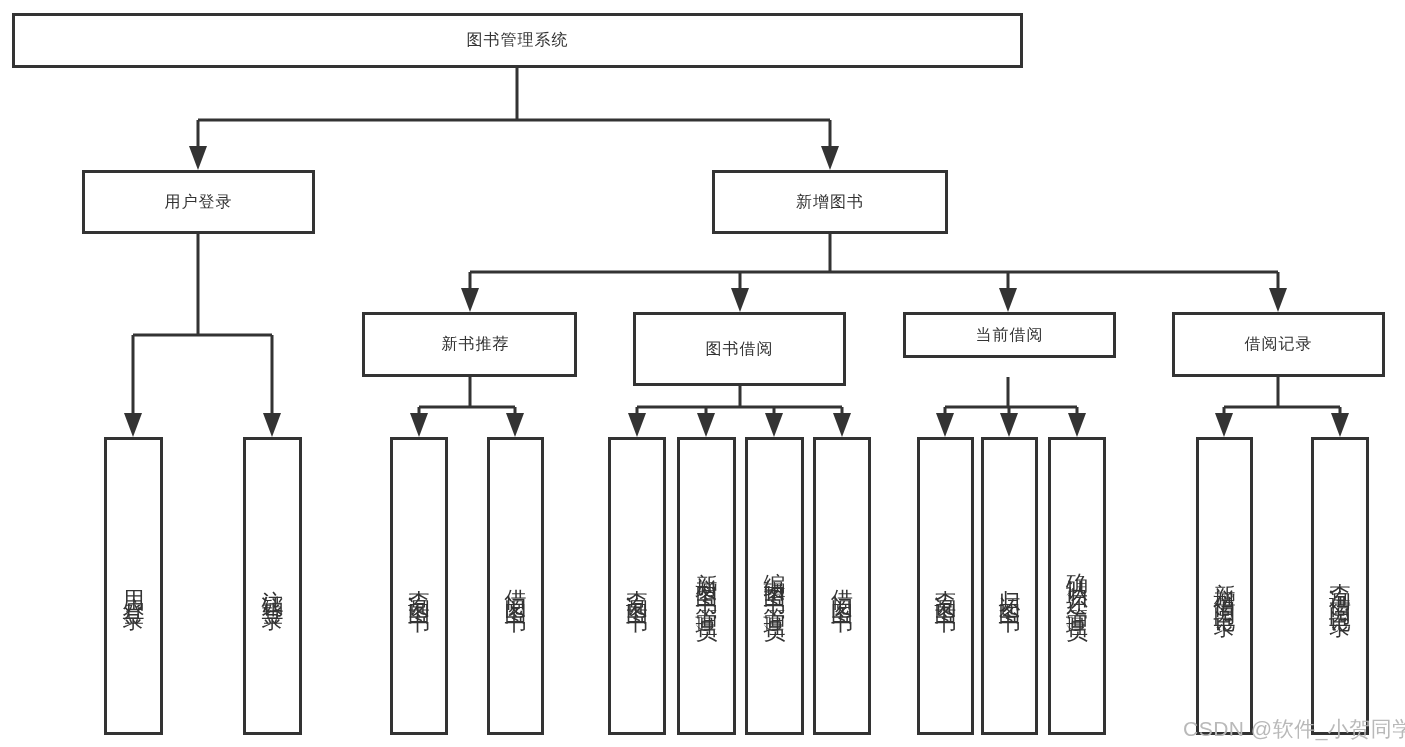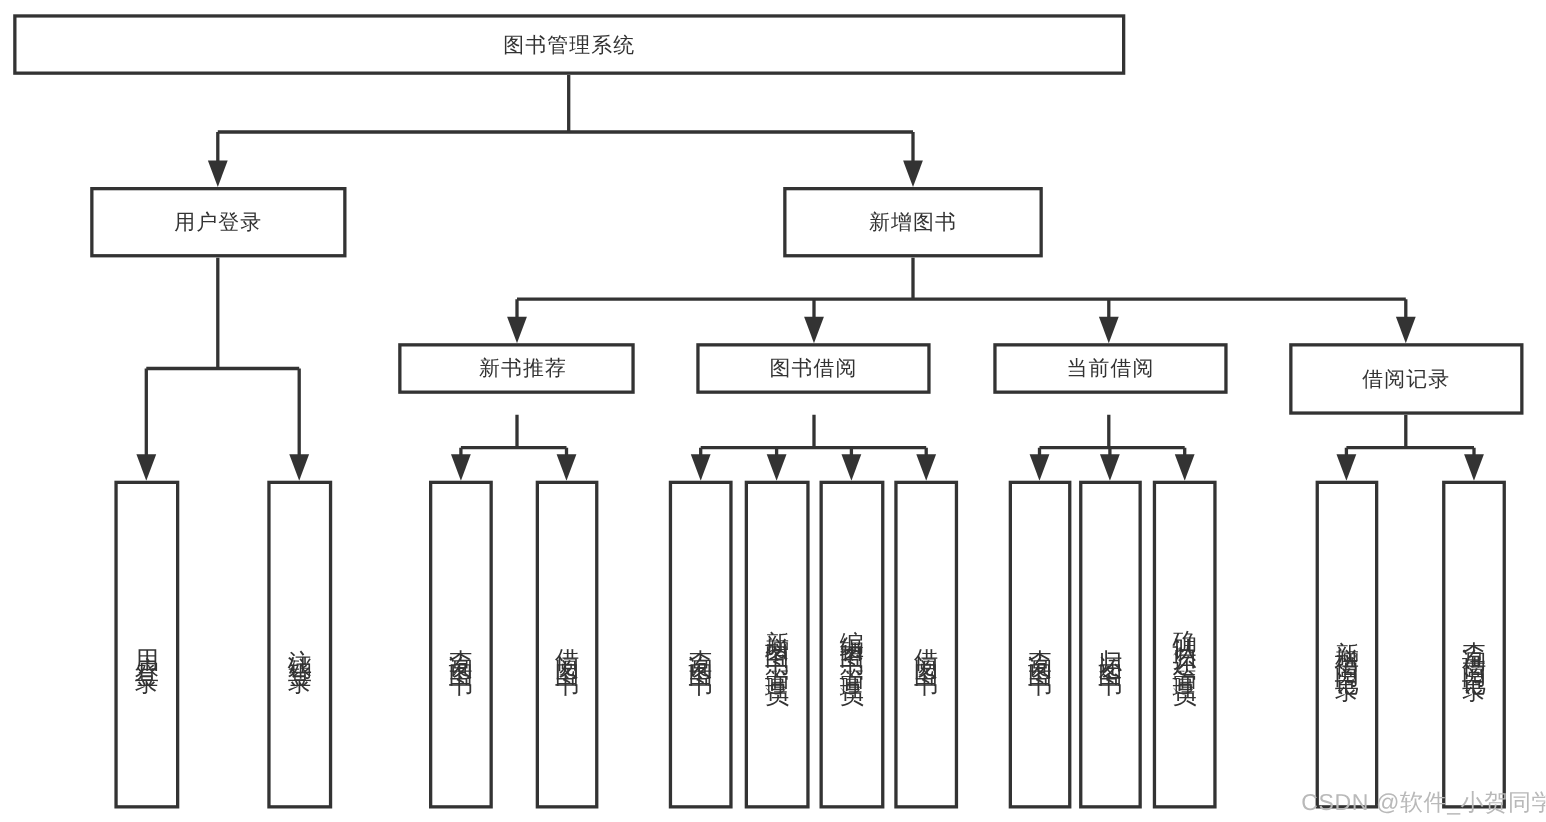--- a/index.html
+++ b/index.html
@@ -19,21 +19,21 @@
     position: absolute;
     box-sizing: border-box;
     border: 3px solid var(--line, #333333);
     background: #ffffff;
     display: flex;
     align-items: center;
     justify-content: center;
     color: var(--text, #333333);
   }
   .lbl-h {
-    font-size: 19px;
+    font-size: 16px;
     letter-spacing: 1px;
     white-space: nowrap;
   }
   .lbl-v {
     writing-mode: vertical-rl;
     text-orientation: mixed;
     font-size: 22px;
     letter-spacing: 7px;
     line-height: 1;
   }
@@ -93,24 +93,24 @@
     <span class="lbl-h">图书管理系统</span>
   </div>
 
   <div class="node" style="left:82px; top:170px; width:233px; height:64px;">
     <span class="lbl-h">用户登录</span>
   </div>
   <div class="node" style="left:712px; top:170px; width:236px; height:64px;">
     <span class="lbl-h">新增图书</span>
   </div>
 
-  <div class="node" style="left:362px; top:312px; width:215px; height:46px;padding-left:12px;">
+  <div class="node" style="left:362px; top:312px; width:215px; height:65px;padding-left:12px;">
     <span class="lbl-h">新书推荐</span>
   </div>
-  <div class="node" style="left:633px; top:312px; width:213px; height:46px;">
+  <div class="node" style="left:633px; top:312px; width:213px; height:74px;">
     <span class="lbl-h">图书借阅</span>
   </div>
   <div class="node" style="left:903px; top:312px; width:213px; height:46px;">
     <span class="lbl-h">当前借阅</span>
   </div>
   <div class="node" style="left:1172px; top:312px; width:213px; height:65px;">
     <span class="lbl-h">借阅记录</span>
   </div>
 
   <div class="node" style="left:104px; top:437px; width:59px; height:298px;">

